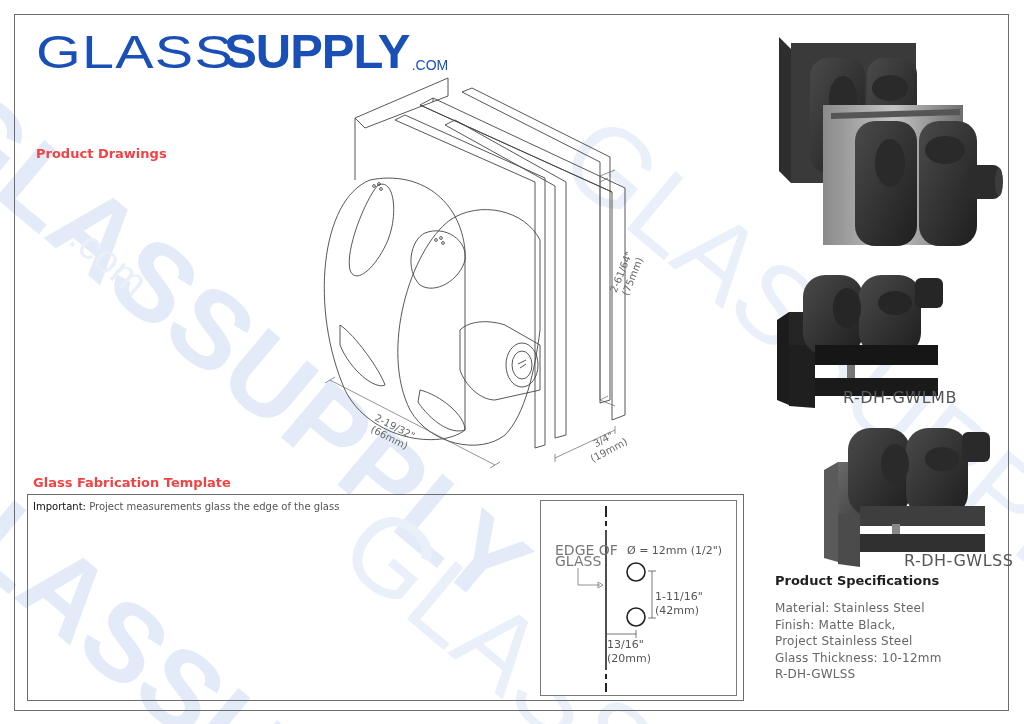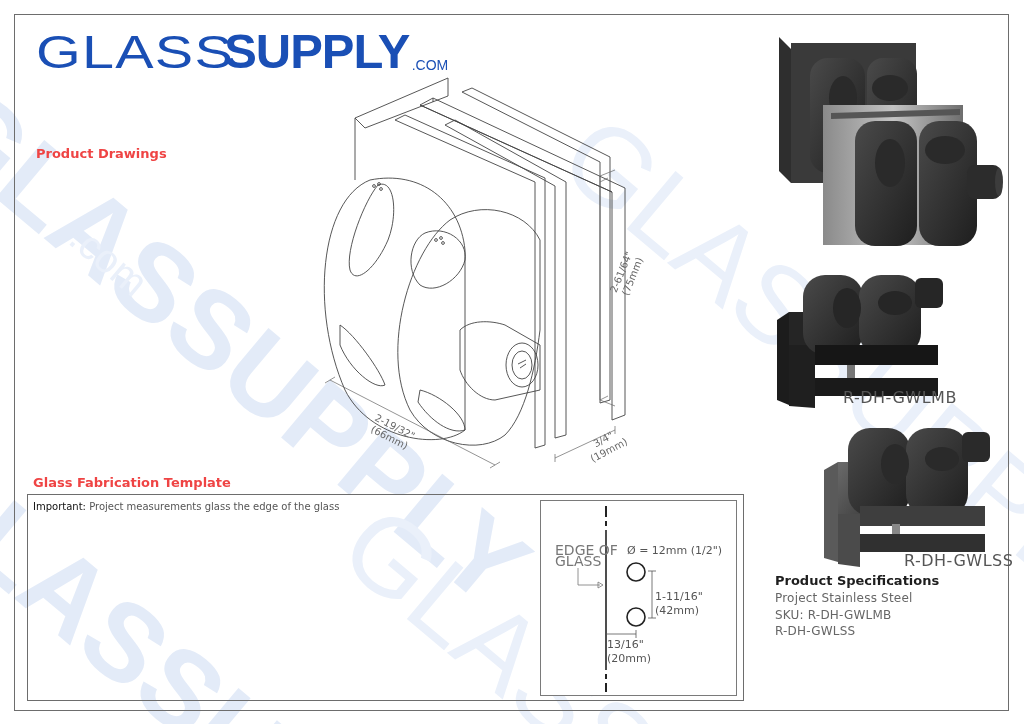--- a/index.html
+++ b/index.html
@@ -31,21 +31,21 @@
     .tpl-panel { position: absolute; left: 540px; top: 500px; width: 197px; height: 196px; border: 1px solid #7a7a7a; background: #fff; }
     .tpl-txt { position: absolute; font-size: 14px; color: #555; font-family: "DejaVu Sans", sans-serif; line-height: 11px; white-space: nowrap; }
 
     
     .photo { position: absolute; }
 
     .photo-caption { position: absolute; font-size: 16px; color: #555; font-family: "DejaVu Sans", sans-serif; letter-spacing: 0.5px; }
 
     
     .specs { position: absolute; left: 775px; top: 573px; width: 230px; }
-    .specs .title { font-size: 13px; font-weight: bold; color: #1e1e1e; margin-bottom: 2px; }
+    .specs .title { font-size: 13px; font-weight: bold; color: #1e1e1e; margin-bottom: 12px; }
     .specs .line { font-size: 12px; color: #666; line-height: 16.5px; white-space: nowrap; letter-spacing: 0.2px; }
   </style>
 </head>
 <body>
 
 <div class="wm" style="left:-10px; top:60px; font-size:110px; transform: rotate(40deg);">GLASSUPPLY</div>
 <div class="wm" style="left:-40px; top:420px; font-size:110px; transform: rotate(40deg);">GLASSUPPLY</div>
 <div class="wm thin" style="left:400px; top:480px; font-size:110px; transform: rotate(40deg);">GLASSUPPLY</div>
 <div class="wm thin" style="left:620px; top:90px; font-size:110px; transform: rotate(40deg);">GLASSUPPLY</div>
 <div class="wm thin" style="left:90px; top:215px; font-size:40px; transform: rotate(40deg);">.com</div>
@@ -219,16 +219,18 @@
   <ellipse cx="122" cy="37" rx="17" ry="12" fill="#2a2a2a"></ellipse>
   <rect x="142" y="10" width="28" height="30" rx="6" fill="#2a2a2a"></rect>
   <rect x="40" y="84" width="125" height="20" fill="#3e3e3e"></rect>
   <rect x="40" y="112" width="125" height="18" fill="#303030"></rect>
   <rect x="72" y="102" width="8" height="10" fill="#888"></rect>
 </svg>
 <div class="photo-caption" style="left:904px; top:551px;">R-DH-GWLSS</div>
 
 <div class="specs">
   <div class="title">Product Specifications</div>
+  <div class="line">Material: Stainless Steel</div>
+  <div class="line">Finish: Matte Black,</div>
   <div class="line">Project Stainless Steel</div>
-  <div class="line">SKU: R-DH-GWLMB</div>
+  <div class="line">Glass Thickness: 10-12mm</div>
   <div class="line">R-DH-GWLSS</div>
 </div>
 
 </body></html>

